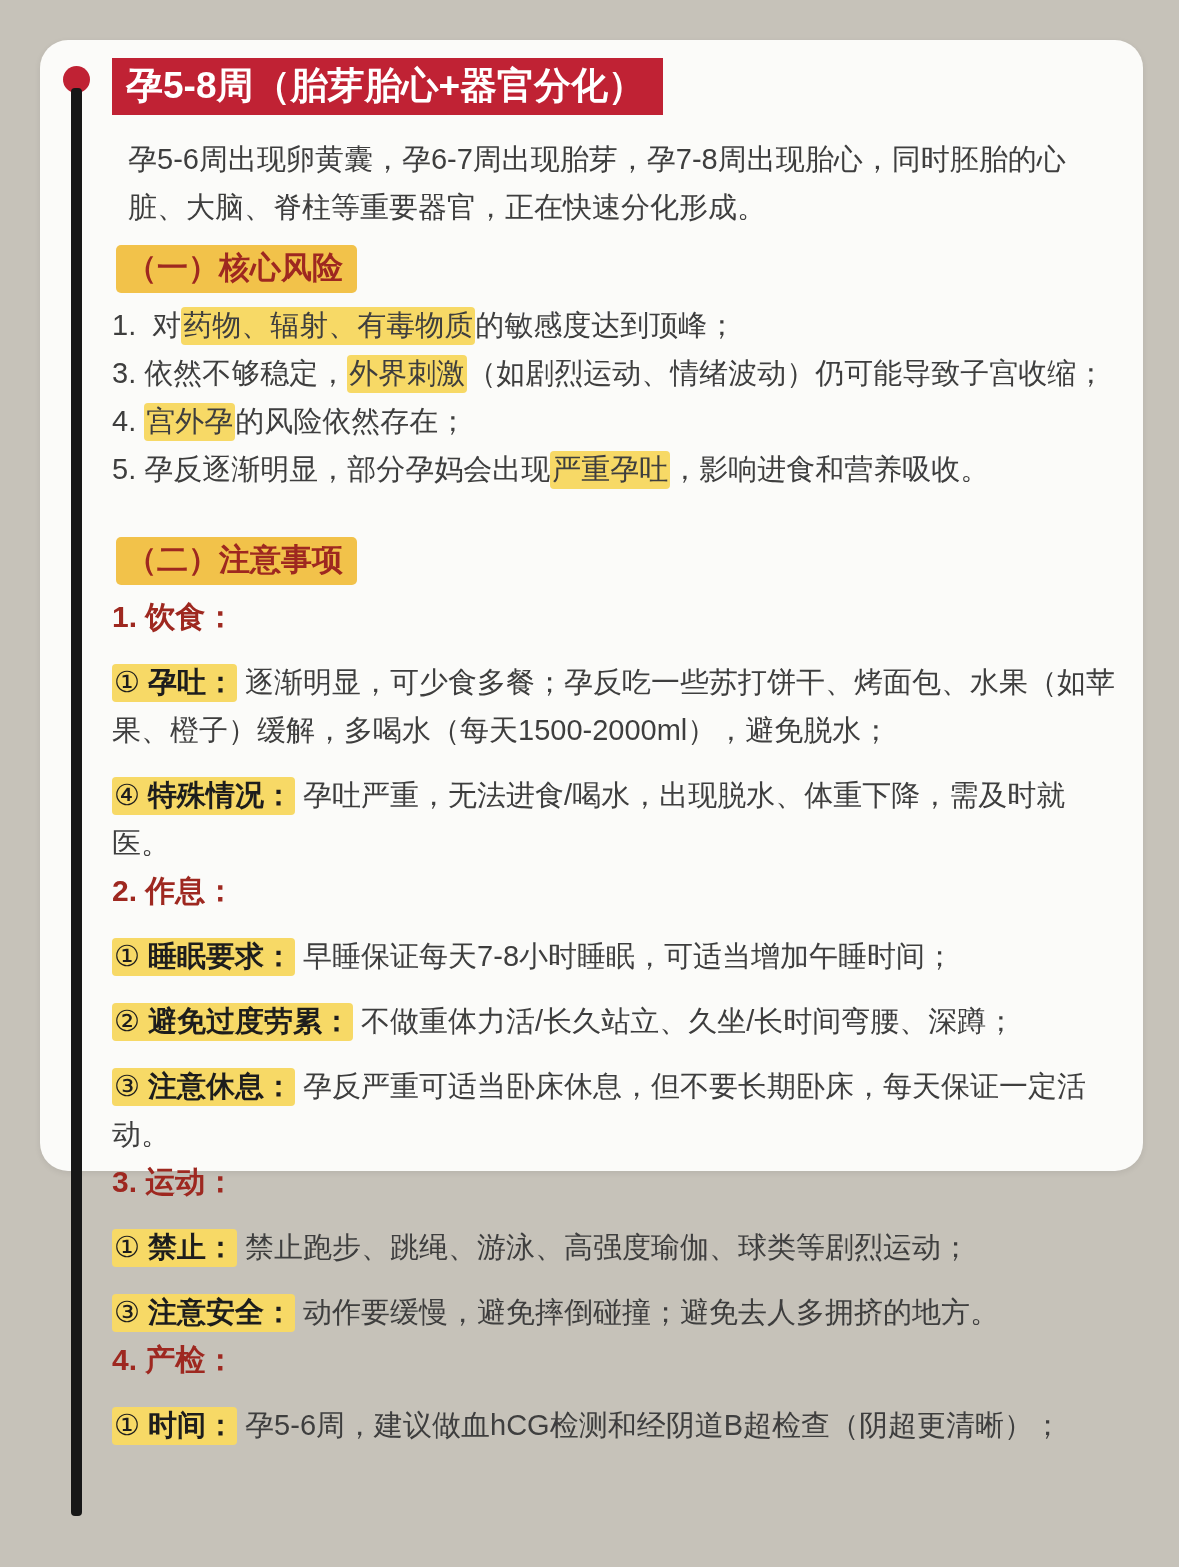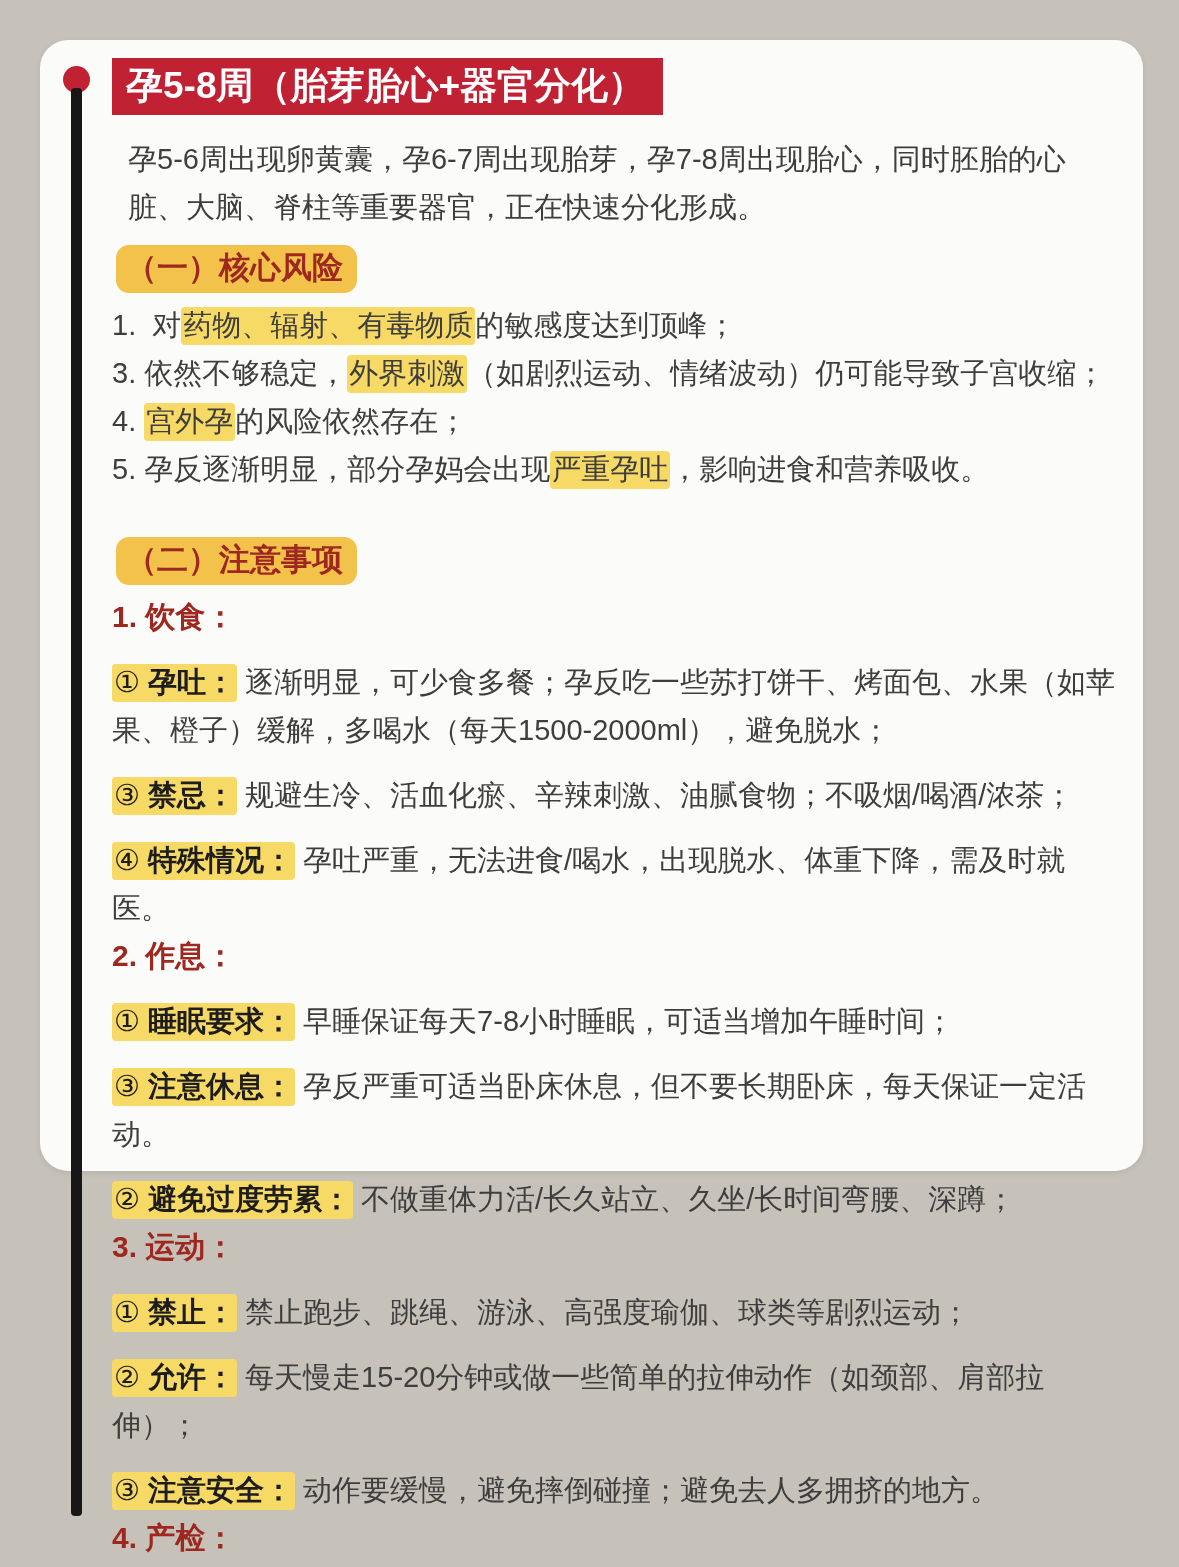--- a/index.html
+++ b/index.html
@@ -55,21 +55,21 @@
     color: #3e3e3e;
   }
   .sec-heading {
     display: inline-block;
     background: #f2c24a;
     color: #9e2820;
     font-weight: bold;
     font-size: 31px;
     line-height: 1.1;
     padding: 6px 14px 8px 10px;
-    border-radius: 13px;
+    border-radius: 5px;
     margin: 6px 0 8px 4px;
   }
   .sec2-gap { height: 38px; }
   .risk-list { margin: 0; padding: 0; }
   .risk-item {
     font-size: 29px;
     line-height: 48px;
     white-space: pre-wrap;
   }
   .hl {
@@ -111,27 +111,25 @@
         <div class="risk-item"><span>4. </span><span class="hl">宫外孕</span><span>的风险依然存在；</span></div>
         <div class="risk-item"><span>5. 孕反逐渐明显，部分孕妈会出现</span><span class="hl">严重孕吐</span><span>，影响进食和营养吸收。</span></div>
       </div>
     <div class="sec2-gap"></div>
     <div>
       <span class="sec-heading">（二）注意事项</span>
     </div>
     <div id="subsections">
         <div class="sub-heading">1. 饮食：</div>
         <div class="bullet"><span class="hl"><span class="marker">① </span><span class="label">孕吐：</span></span><span> 逐渐明显，可少食多餐；孕反吃一些苏打饼干、烤面包、水果（如苹果、橙子）缓解，多喝水（每天1500-2000ml），避免脱水；</span></div>
-        <div class="bullet"><span class="hl"><span class="marker">③ </span><span class="label">禁忌：</span></span><span> 规避生冷、活血化瘀、辛辣刺激、油腻食物；不吸烟/喝酒/浓茶；</span></div>
         <div class="bullet"><span class="hl"><span class="marker">④ </span><span class="label">特殊情况：</span></span><span> 孕吐严重，无法进食/喝水，出现脱水、体重下降，需及时就医。</span></div>
         <div class="sub-heading">2. 作息：</div>
         <div class="bullet"><span class="hl"><span class="marker">① </span><span class="label">睡眠要求：</span></span><span> 早睡保证每天7-8小时睡眠，可适当增加午睡时间；</span></div>
+        <div class="bullet"><span class="hl"><span class="marker">② </span><span class="label">避免过度劳累：</span></span><span> 不做重体力活/长久站立、久坐/长时间弯腰、深蹲；</span></div>
         <div class="bullet"><span class="hl"><span class="marker">③ </span><span class="label">注意休息：</span></span><span> 孕反严重可适当卧床休息，但不要长期卧床，每天保证一定活动。</span></div>
-        <div class="bullet"><span class="hl"><span class="marker">② </span><span class="label">避免过度劳累：</span></span><span> 不做重体力活/长久站立、久坐/长时间弯腰、深蹲；</span></div>
         <div class="sub-heading">3. 运动：</div>
         <div class="bullet"><span class="hl"><span class="marker">① </span><span class="label">禁止：</span></span><span> 禁止跑步、跳绳、游泳、高强度瑜伽、球类等剧烈运动；</span></div>
-        <div class="bullet"><span class="hl"><span class="marker">② </span><span class="label">允许：</span></span><span> 每天慢走15-20分钟或做一些简单的拉伸动作（如颈部、肩部拉伸）；</span></div>
         <div class="bullet"><span class="hl"><span class="marker">③ </span><span class="label">注意安全：</span></span><span> 动作要缓慢，避免摔倒碰撞；避免去人多拥挤的地方。</span></div>
         <div class="sub-heading">4. 产检：</div>
         <div class="bullet"><span class="hl"><span class="marker">① </span><span class="label">时间：</span></span><span> 孕5-6周，建议做血hCG检测和经阴道B超检查（阴超更清晰）；</span></div>
       </div>
   </div>
 </div>
 
 </body></html>

